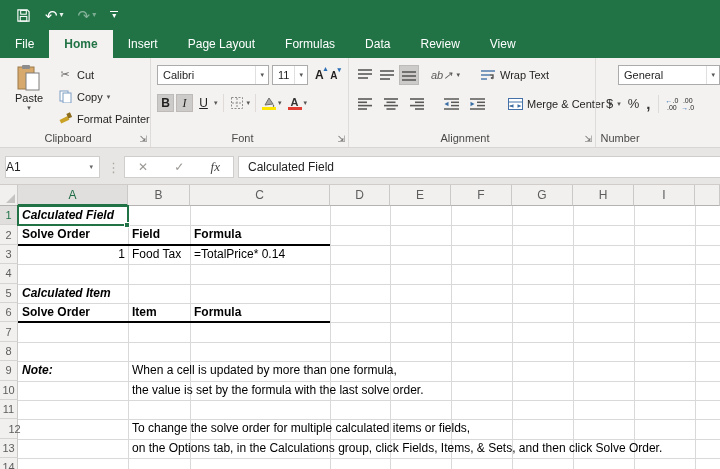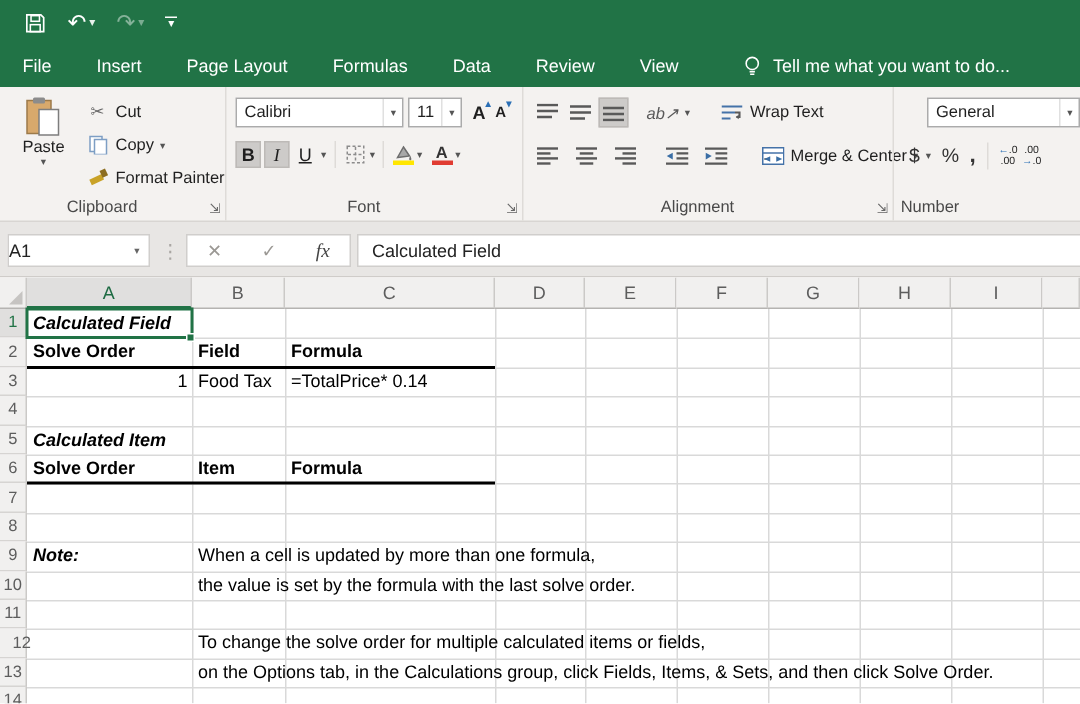--- a/index.html
+++ b/index.html
@@ -133,35 +133,28 @@
     </span>
     <span class="qat-more">
       <span class="bar"></span>
       <span class="v">▾</span>
     </span>
   </div>
 
   <div class="tabrow">
     <span id="tabs-holder" style="display:flex">
         <span class="tab">File</span>
+        <span class="tab active">Home</span>
         <span class="tab">Insert</span>
         <span class="tab">Page Layout</span>
         <span class="tab">Formulas</span>
         <span class="tab">Data</span>
         <span class="tab">Review</span>
         <span class="tab">View</span>
       </span>
-    <span class="tellme">
-      <svg width="13" height="15" viewBox="0 0 14 17">
-        <circle cx="7" cy="6" r="4.6" fill="none" stroke="#fff" stroke-width="1.2"></circle>
-        <line x1="5" y1="12.2" x2="9" y2="12.2" stroke="#fff" stroke-width="1.2"></line>
-        <line x1="5.4" y1="14.2" x2="8.6" y2="14.2" stroke="#fff" stroke-width="1.2"></line>
-      </svg>
-      <span>Tell me what you want to do...</span>
-    </span>
   </div>
 
   <div class="ribbon">
 
     <div class="rgroup g-clip">
       <div class="paste">
         <svg width="26" height="28" viewBox="0 0 26 28">
           <rect x="2" y="3" width="16" height="22" fill="#d8a96c" stroke="#9c7a49" stroke-width="1"></rect>
           <rect x="6" y="1" width="8" height="4" rx="1" fill="#8c8c8c"></rect>
           <rect x="10" y="9" width="13" height="17" fill="#fff" stroke="#7d7d7d" stroke-width="1"></rect>

